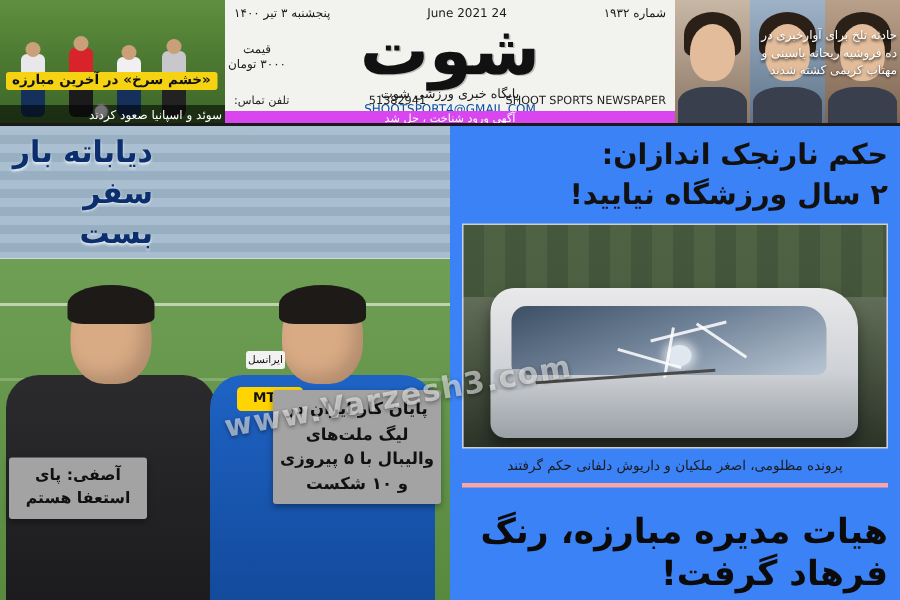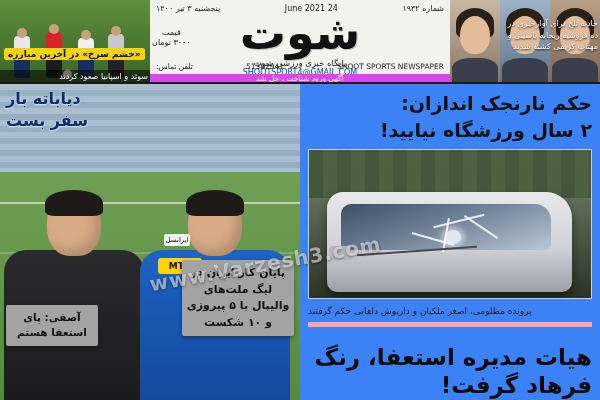--- a/index.html
+++ b/index.html
@@ -225,22 +225,22 @@
   .plaque.asefi {
     right: auto; left: 6px; bottom: 54px; width: 92px;
     font-size: 10.5px;
   }
 
   
   .bluebox {
     position: absolute; left: 6px; top: 4px;
     width: 96px;
     background: rgba(255,255,255,.0);
-    color: #0b2f6e; text-align: left;
-    font-size: 16px; font-weight: bold; line-height: 1.35;
+    color: #0b2f6e; text-align: right;
+    font-size: 20px; font-weight: bold; line-height: 1.35;
     text-shadow: 0 1px 2px rgba(255,255,255,.8);
   }
 
   
   .right-col {
     position: absolute; right: 0; top: 0; width: 300px; height: 316px;
     background: #3b82f6;
   }
   .rc-head {
     padding: 6px 8px 4px 8px;
@@ -291,23 +291,23 @@
     position: absolute; left: 2px; top: 54px;
     width: 22px; height: 14px; background: #b4b9bf; border-radius: 4px;
   }
   .rc-photo .wiper {
     position: absolute; left: 30px; top: 58px; width: 120px; height: 2px;
     background: #4a4a4a; transform: rotate(-4deg);
   }
 
   .rc-sub {
     margin: 6px 8px 16px 8px;
-    text-align: left;
+    text-align: center;
     font-size: 9px; color: #1b1b1b; line-height: 1.5;
-    border-bottom: 5px solid #fca5a5;
+    border-bottom: 3px solid #fca5a5;
     padding-bottom: 3px;
   }
   .rc-bottom {
     margin: 4px 8px 0 8px;
     text-align: right;
     font-size: 23px; font-weight: bold; color: #0b0b0b;
     line-height: 1.25;
   }
 
   
@@ -408,21 +408,21 @@
             <div class="crack c3"></div>
             <div class="crack c4"></div>
           </div>
           <div class="mirror"></div>
           <div class="wiper"></div>
         </div>
       </div>
 
       <div class="rc-sub">پرونده مظلومی، اصغر ملکیان و داریوش دلفانی حکم گرفتند</div>
 
-      <div class="rc-bottom">هیات مدیره استعفا، رنگ فرهاد گرفت!</div>
+      <div class="rc-bottom">هیات مدیره مبارزه، رنگ فرهاد گرفت!</div>
     </div>
 
     <div class="left-col">
       <div class="pitch">
         <div class="stand"></div>
         <div class="line l1"></div>
         <div class="line l2"></div>
       </div>
 
       <div class="man left-man">

